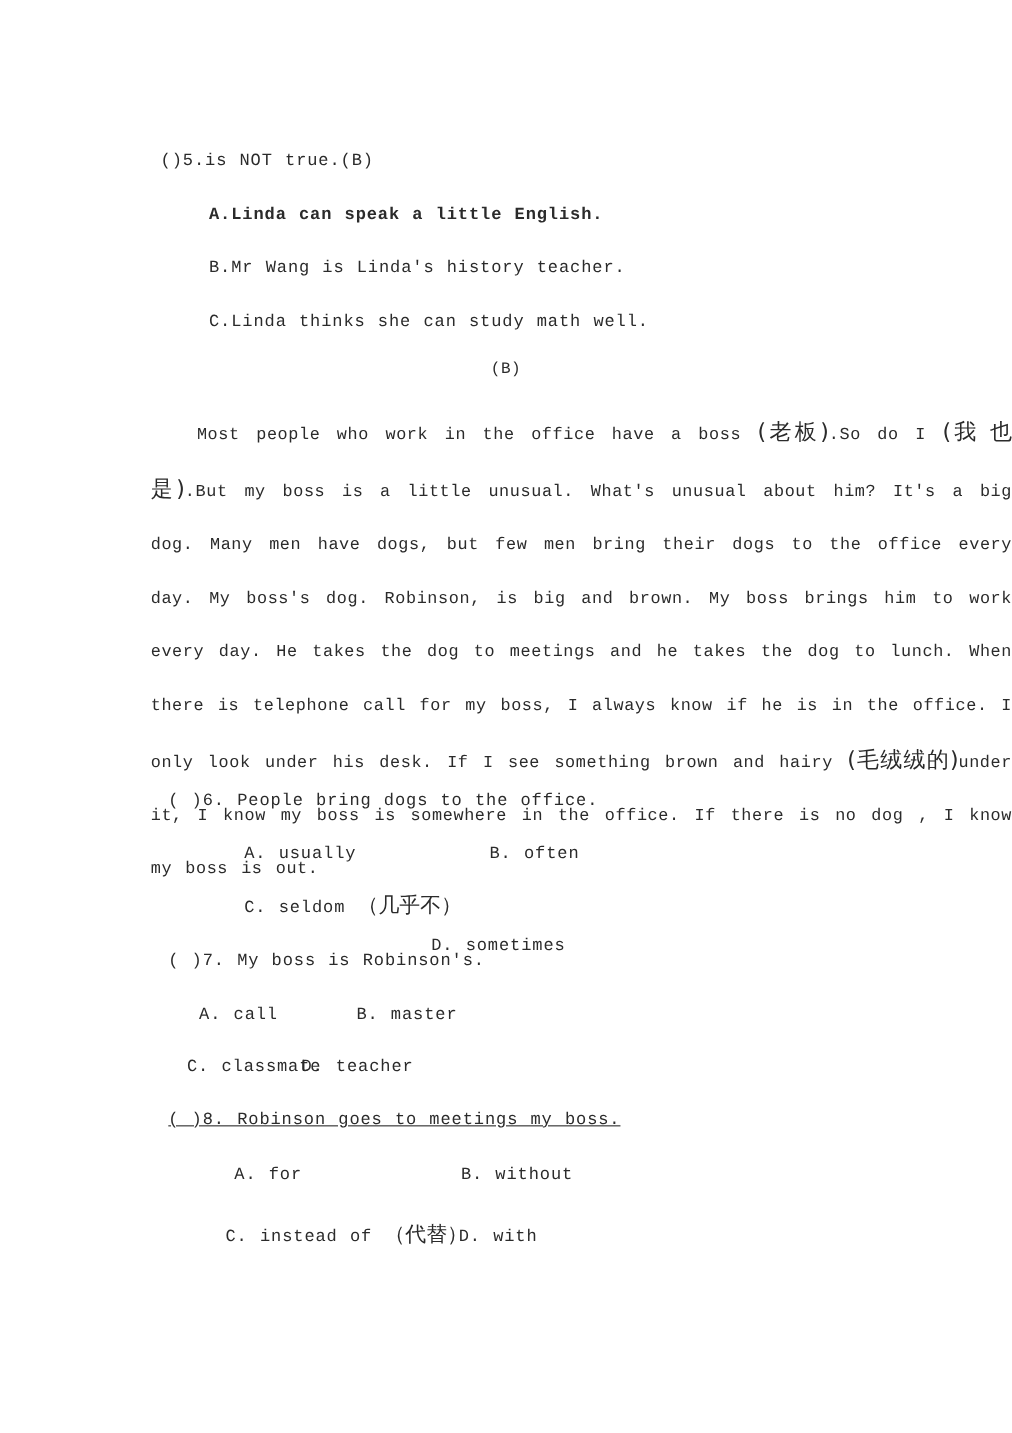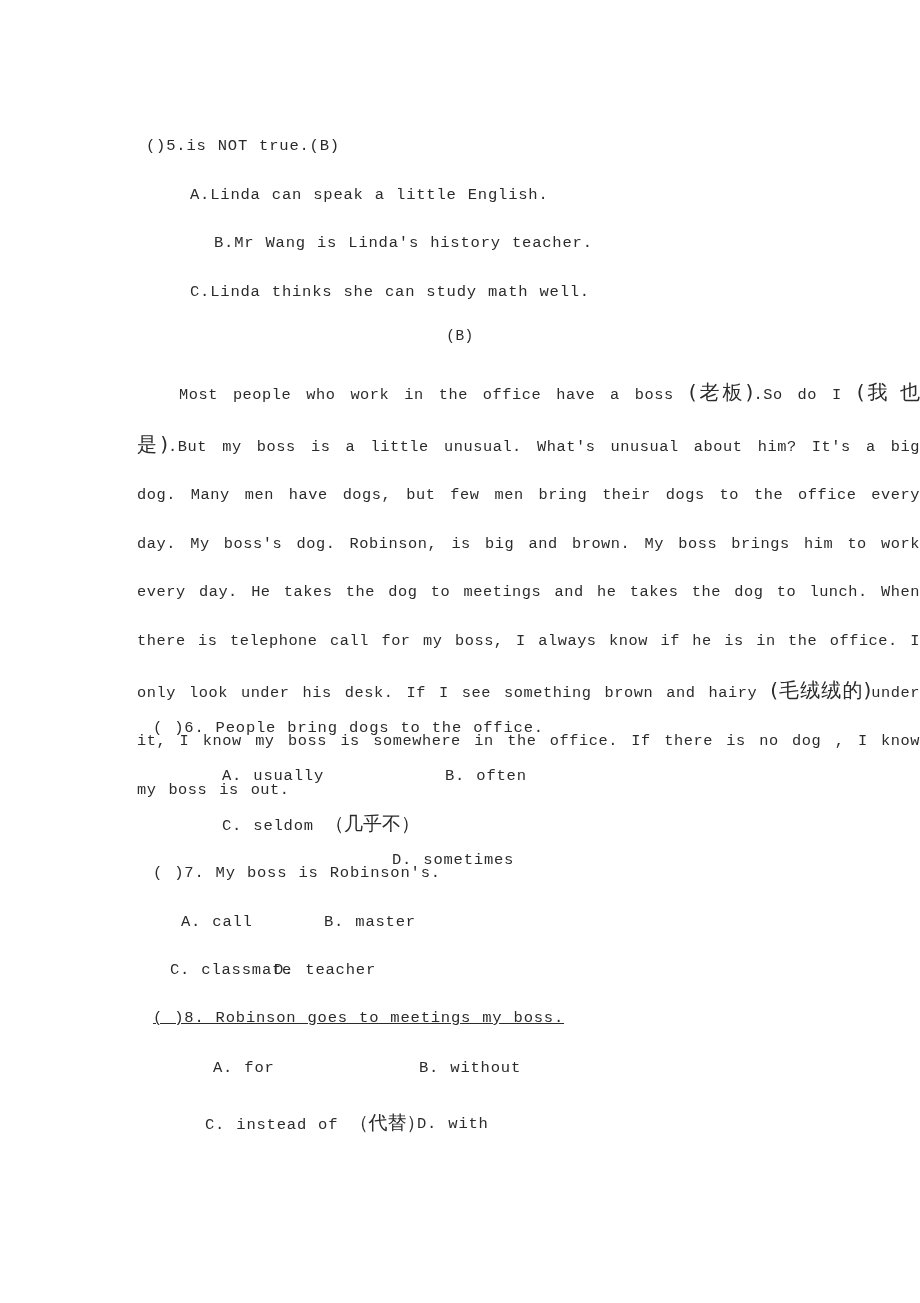--- a/index.html
+++ b/index.html
@@ -94,23 +94,23 @@
     word-spacing: 0;
   }
 </style>
 </head>
 <body>
 
 <div class="page">
 
   <div class="line q-stem" style="left:146px; top:136px;">()5.is NOT true.(B)</div>
 
-  <div class="line opt" style="left:190px; top:185px;">A.Linda can speak a little English.</div>
+  <div class="line opt" style="left:190px; top:185px;font-weight:bold;">A.Linda can speak a little English.</div>
 
-  <div class="line opt" style="left:190px; top:233px;margin-left:24px;">B.Mr Wang is Linda's history teacher.</div>
+  <div class="line opt" style="left:190px; top:233px;">B.Mr Wang is Linda's history teacher.</div>
 
   <div class="line opt" style="left:190px; top:282px;">C.Linda thinks she can study math well.</div>
 
   <div class="center-head">(B)</div>
 
   <div class="para">
     <span>Most people who work in the office have a boss </span><span class="cn">(老板)</span><span>.So do I </span><span class="cn">(我 也是)</span><span>.But my boss is a little unusual. What's unusual about him? It's a big dog. Many men have dogs, but few men bring their dogs to the office every day. My boss's dog. Robinson, is big and brown. My boss brings him to work every day. He takes the dog to meetings and he takes the dog to lunch. When there is telephone call for my boss, I always know if he is in the office. I only look under his desk. If I see something brown and hairy </span><span class="cn">(毛绒绒的)</span><span>under it, I know my boss is somewhere in the office. If there is no dog , I know my boss is out.</span>
   </div>
 
   <div class="line q-stem" style="left:153px; top:718px;">( )6. People bring dogs to the office.</div>

